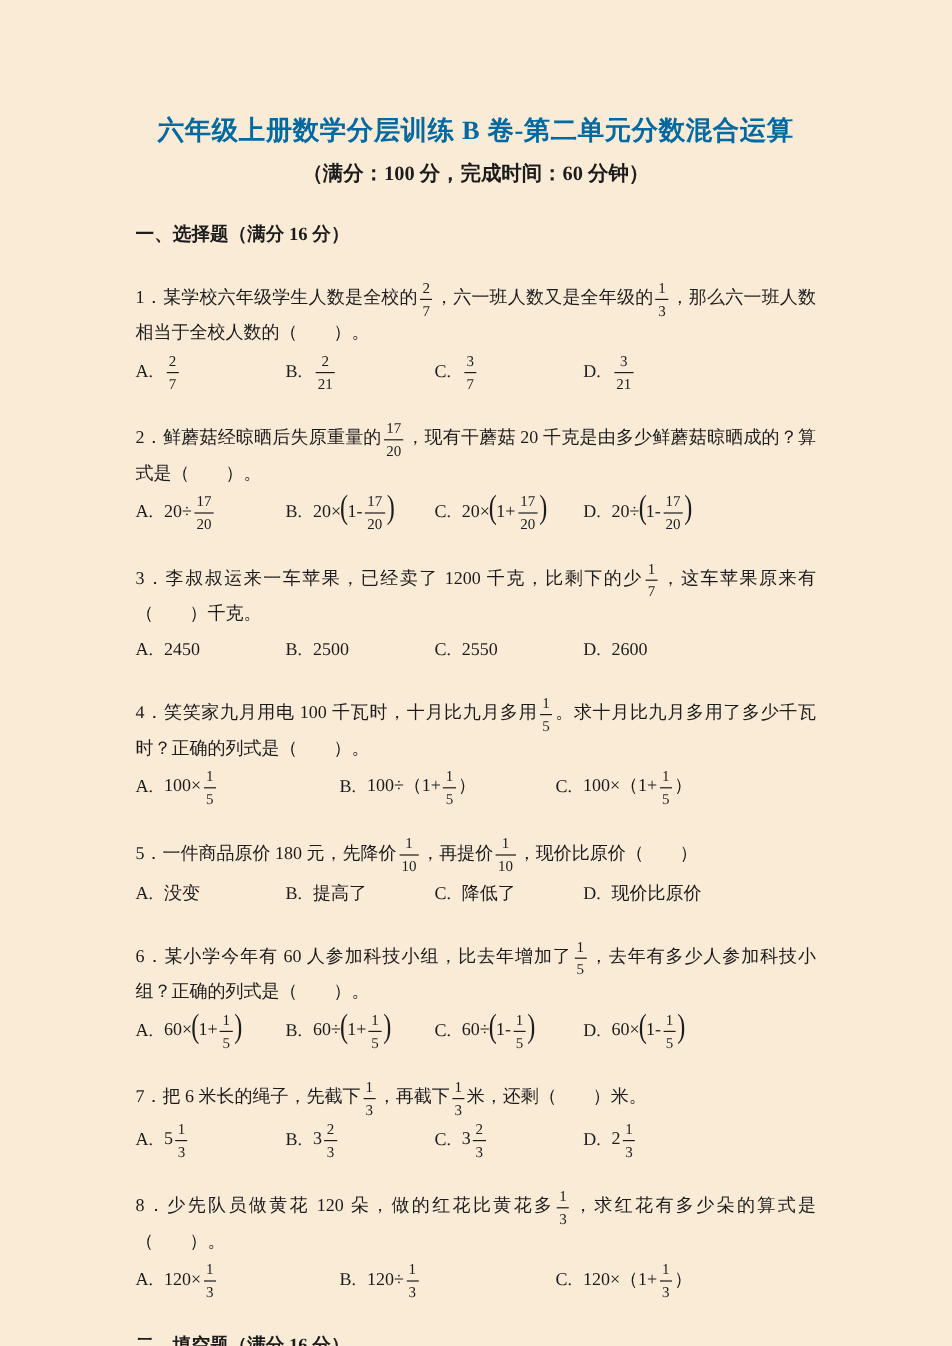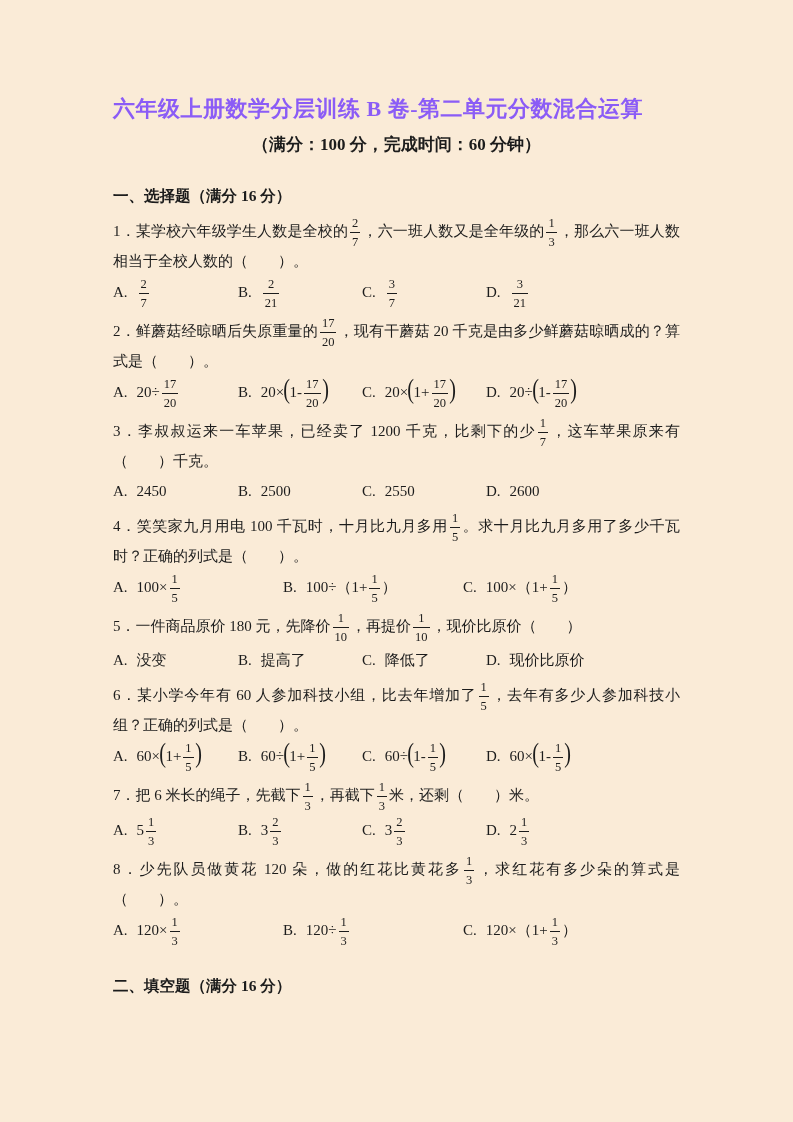--- a/index.html
+++ b/index.html
@@ -17,40 +17,40 @@
     box-sizing: border-box;
     width: 793px;
     height: 1122px;
     padding: 94px 113px 0 113px;
     overflow: hidden;
   }
   h1.title {
     font-size: 22px;
     line-height: 30px;
     font-weight: bold;
-    text-align: left;
-    color: #8b5cf6;
+    text-align: center;
+    color: #0369a1;
     margin: 0 0 9px 0;
     letter-spacing: 0.5px;
     white-space: nowrap;
   }
   p.subtitle {
     font-size: 17px;
     font-weight: bold;
     text-align: center;
     margin: 0;
     line-height: 24px;
   }
   h2.section {
     font-size: 15.5px;
     font-weight: bold;
     margin: 26px 0 0 0;
     line-height: 26px;
   }
-  .question { margin-top: 8px; }
+  .question { margin-top: 25px; }
   p.stem {
     margin: 0;
     font-size: 15px;
     line-height: 26px;
     text-align: justify;
   }
   .options {
     display: grid;
     margin-top: 4px;
     font-size: 15px;

